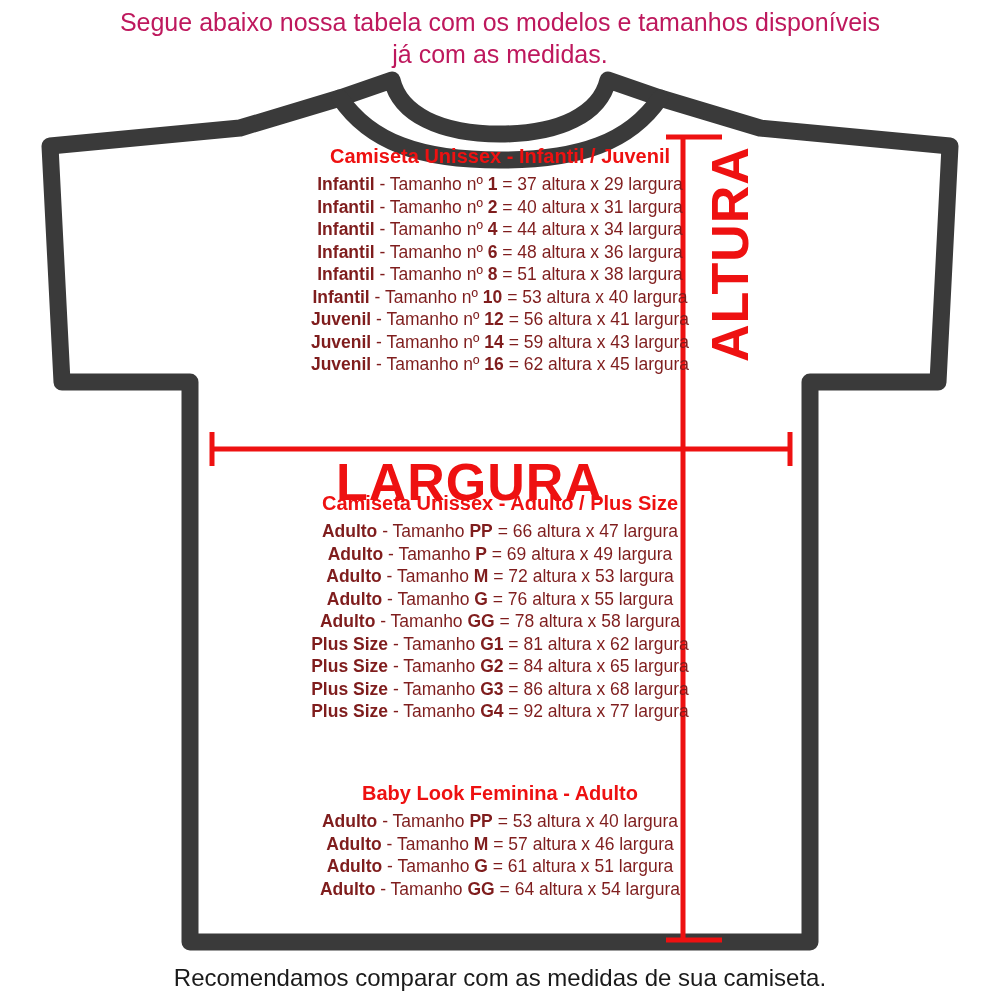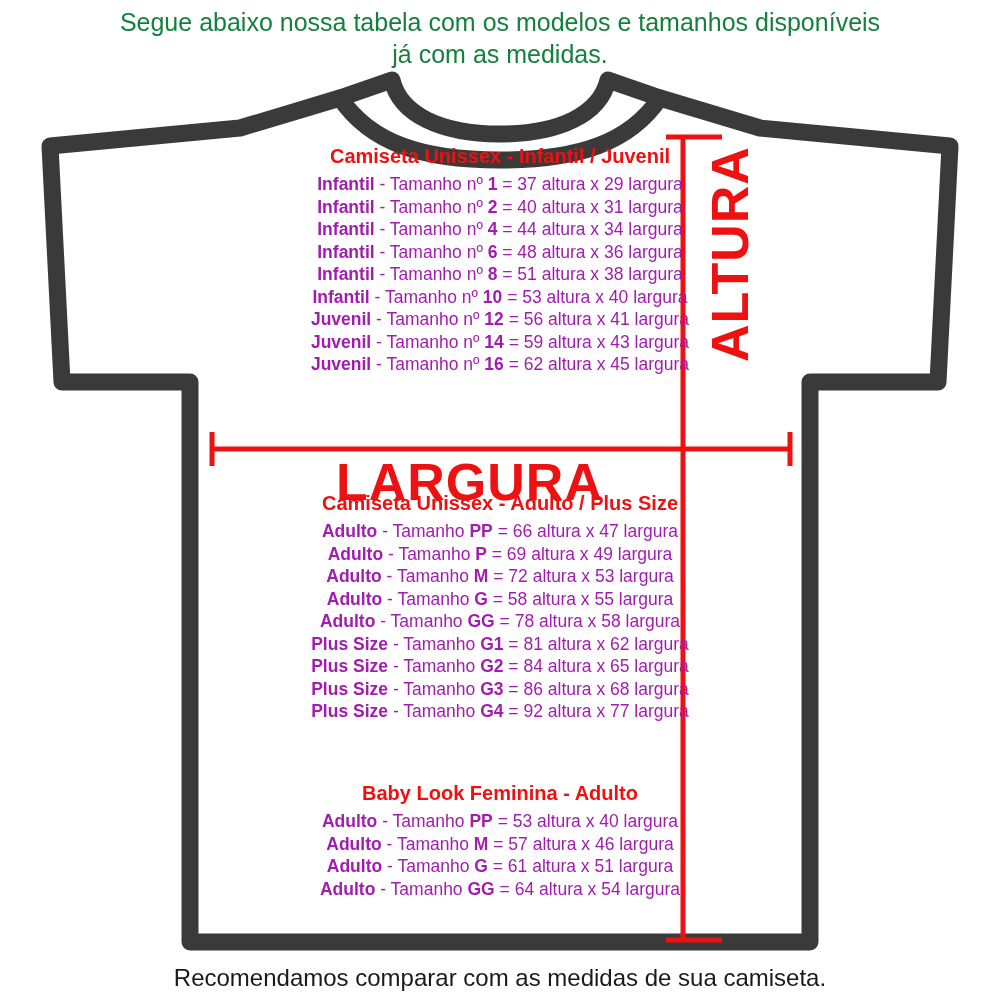--- a/index.html
+++ b/index.html
@@ -18,21 +18,21 @@
 
   
   .header {
     position: absolute;
     top: 6px;
     left: 0;
     width: 1000px;
     text-align: center;
     font-size: 25px;
     line-height: 32px;
-    color: #15803d;
+    color: #be185d;
   }
   .header .line {
     display: block;
   }
   .footer {
     position: absolute;
     bottom: 8px;
     left: 0;
     width: 1000px;
     text-align: center;
@@ -81,21 +81,21 @@
   }
   .block-title {
     color: #ee1111;
     font-weight: bold;
     font-size: 20px;
     margin-bottom: 5px;
   }
   .row {
     font-size: 17.5px;
     line-height: 22.5px;
-    color: #a21caf;
+    color: #7f1d1d;
     white-space: nowrap;
   }
   .row b {
     font-weight: bold;
   }
 
   #block-infantil { top: 145px; }
   #block-adulto   { top: 492px; }
   #block-baby     { top: 770px; margin-top: 12px; }
 </style>
@@ -160,21 +160,21 @@
       <div class="row"><b>Juvenil</b><span> - Tamanho nº </span><b>16</b><span> = 62 altura x 45 largura</span></div>
     </div>
 </div>
 
 <div class="block" id="block-adulto">
   <div class="block-title">Camiseta Unissex - Adulto / Plus Size</div>
   <div class="rows">
       <div class="row"><b>Adulto</b><span> - Tamanho </span><b>PP</b><span> = 66 altura x 47 largura</span></div>
       <div class="row"><b>Adulto</b><span> - Tamanho </span><b>P</b><span> = 69 altura x 49 largura</span></div>
       <div class="row"><b>Adulto</b><span> - Tamanho </span><b>M</b><span> = 72 altura x 53 largura</span></div>
-      <div class="row"><b>Adulto</b><span> - Tamanho </span><b>G</b><span> = 58 altura x 55 largura</span></div>
+      <div class="row"><b>Adulto</b><span> - Tamanho </span><b>G</b><span> = 76 altura x 55 largura</span></div>
       <div class="row"><b>Adulto</b><span> - Tamanho </span><b>GG</b><span> = 78 altura x 58 largura</span></div>
       <div class="row"><b>Plus Size</b><span> - Tamanho </span><b>G1</b><span> = 81 altura x 62 largura</span></div>
       <div class="row"><b>Plus Size</b><span> - Tamanho </span><b>G2</b><span> = 84 altura x 65 largura</span></div>
       <div class="row"><b>Plus Size</b><span> - Tamanho </span><b>G3</b><span> = 86 altura x 68 largura</span></div>
       <div class="row"><b>Plus Size</b><span> - Tamanho </span><b>G4</b><span> = 92 altura x 77 largura</span></div>
     </div>
 </div>
 
 <div class="block" id="block-baby">
   <div class="block-title">Baby Look Feminina - Adulto</div>

